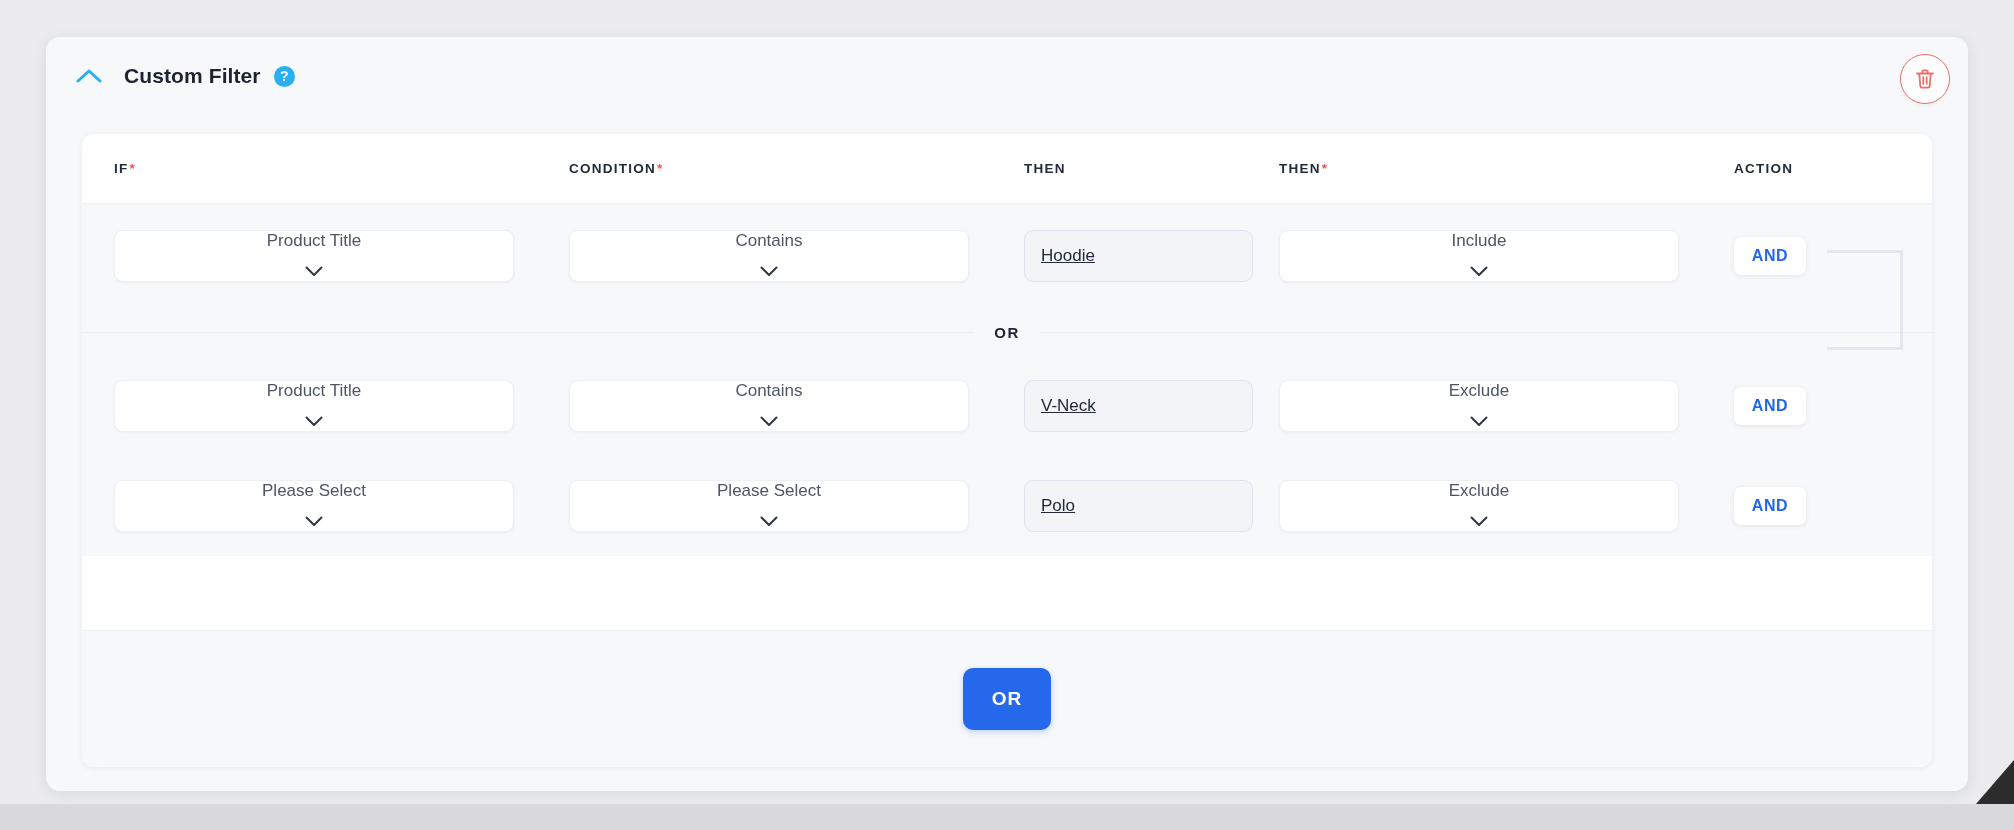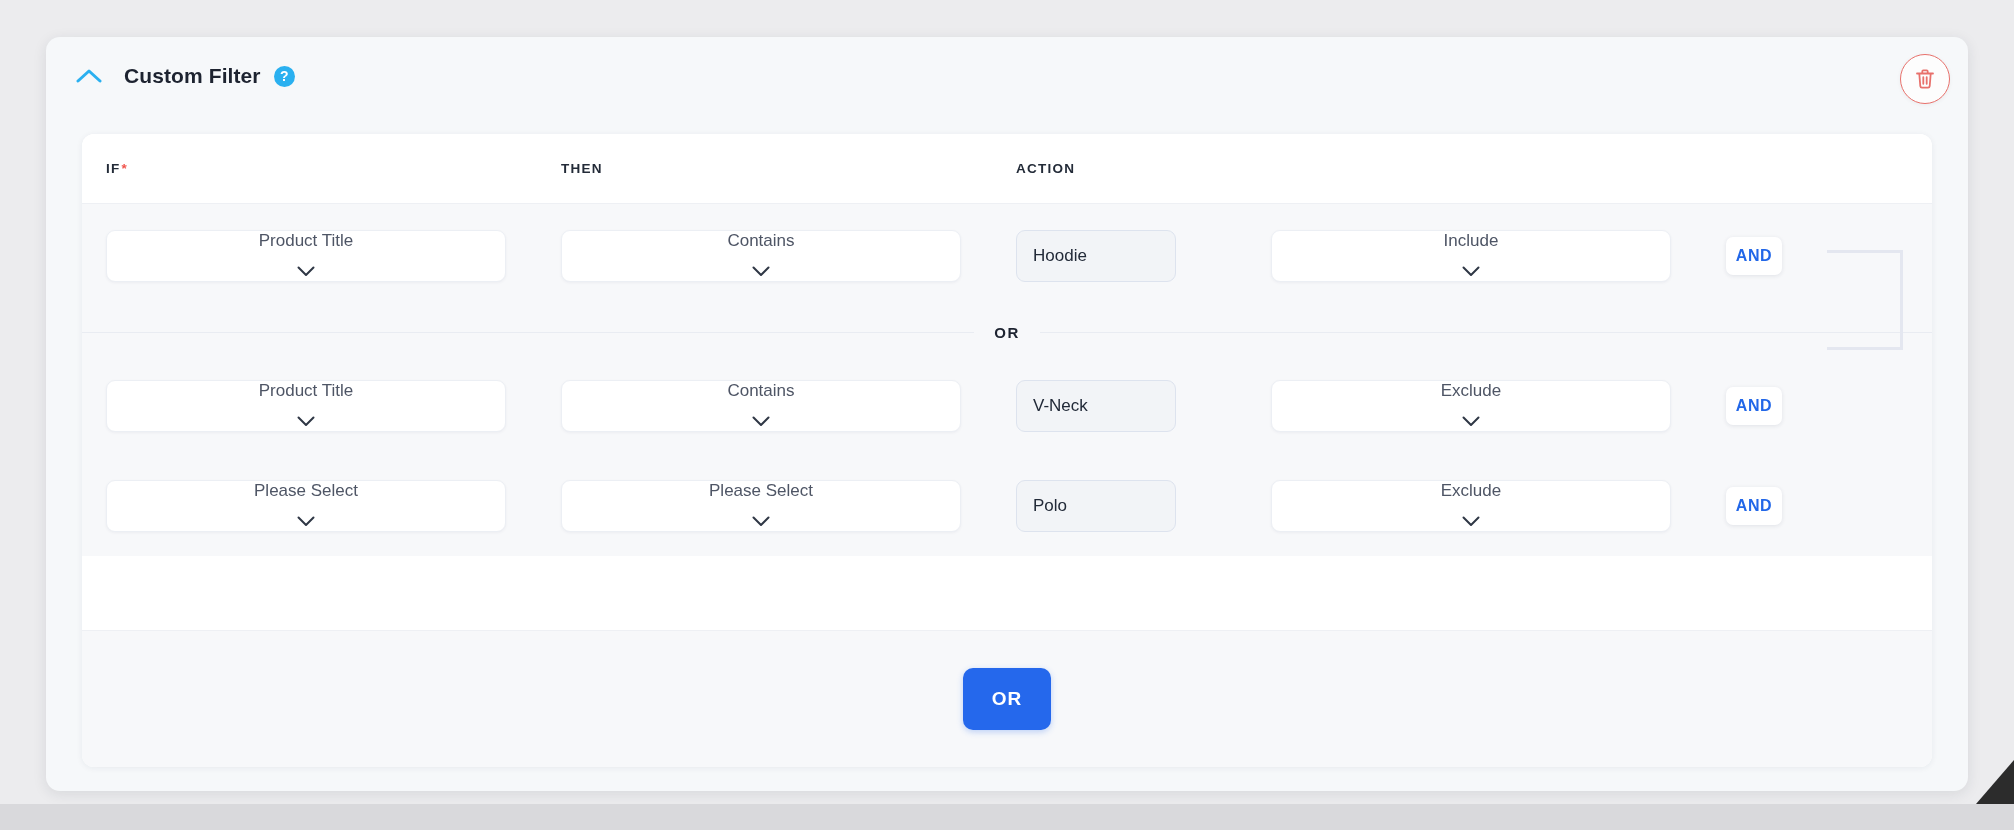--- a/index.html
+++ b/index.html
@@ -106,21 +106,21 @@
     background: #ffffff;
     border-radius: 12px;
     box-shadow: 0 1px 6px rgba(30,40,70,0.07);
     overflow: hidden;
   }
 
   
   .grid-row {
     display: grid;
     grid-template-columns: 455px 455px 255px 455px 230px;
-    padding-left: 24px;
+    padding-left: 32px;
     align-items: center;
   }
 
   
   #table-head {
     height: 70px;
     border-bottom: 1px solid #eef0f4;
     background: #ffffff;
   }
   #table-head .th {
@@ -163,34 +163,35 @@
     overflow: hidden;
   }
   .select .chev {
     width: 20px; height: 20px;
     display: flex; align-items: center; justify-content: center;
   }
 
   
   .value-input {
     height: 52px;
-    width: 160px;
+    width: 229px;
     background: #f2f4f7;
     border: 1px solid #dde3ee;
     border-radius: 9px;
     font-size: 17px;
     color: #222a38;
     padding: 0 16px;
     font-family: "Liberation Sans", sans-serif;
     outline: none;
+    text-decoration: underline;
   }
 
   
   .and-btn {
-    width: 56px;
+    width: 72px;
     height: 38px;
     background: #ffffff;
     border: none;
     border-radius: 7px;
     color: #2267e8;
     font-size: 16px;
     font-weight: 700;
     letter-spacing: .6px;
     cursor: pointer;
     box-shadow: 0 1px 4px rgba(30,40,70,0.10);
@@ -309,21 +310,27 @@
       </svg>
     </div>
 
     <div id="inner-card">
 
       <div id="table-head" class="grid-row">
         <div class="th">
           <span>IF</span><span class="req">*</span>
         </div>
         <div class="th">
+          <span>CONDITION</span><span class="req">*</span>
+        </div>
+        <div class="th">
           <span>THEN</span><span class="req"></span>
+        </div>
+        <div class="th">
+          <span>THEN</span><span class="req">*</span>
         </div>
         <div class="th">
           <span>ACTION</span>
         </div>
       </div>
 
       <div id="table-body">
 
         <div class="cond-row r1 grid-row">
           <div class="select">

